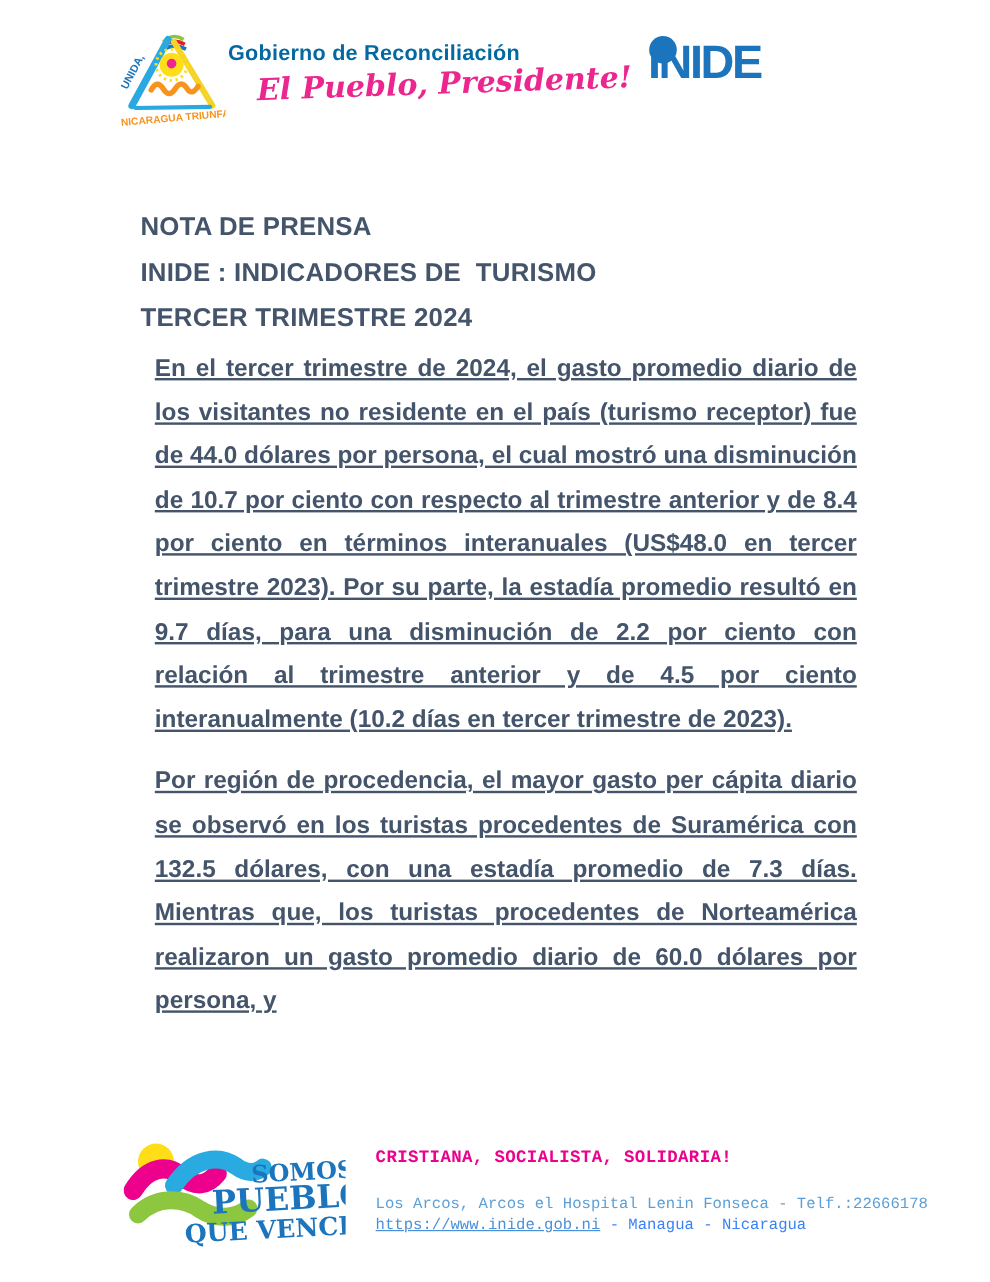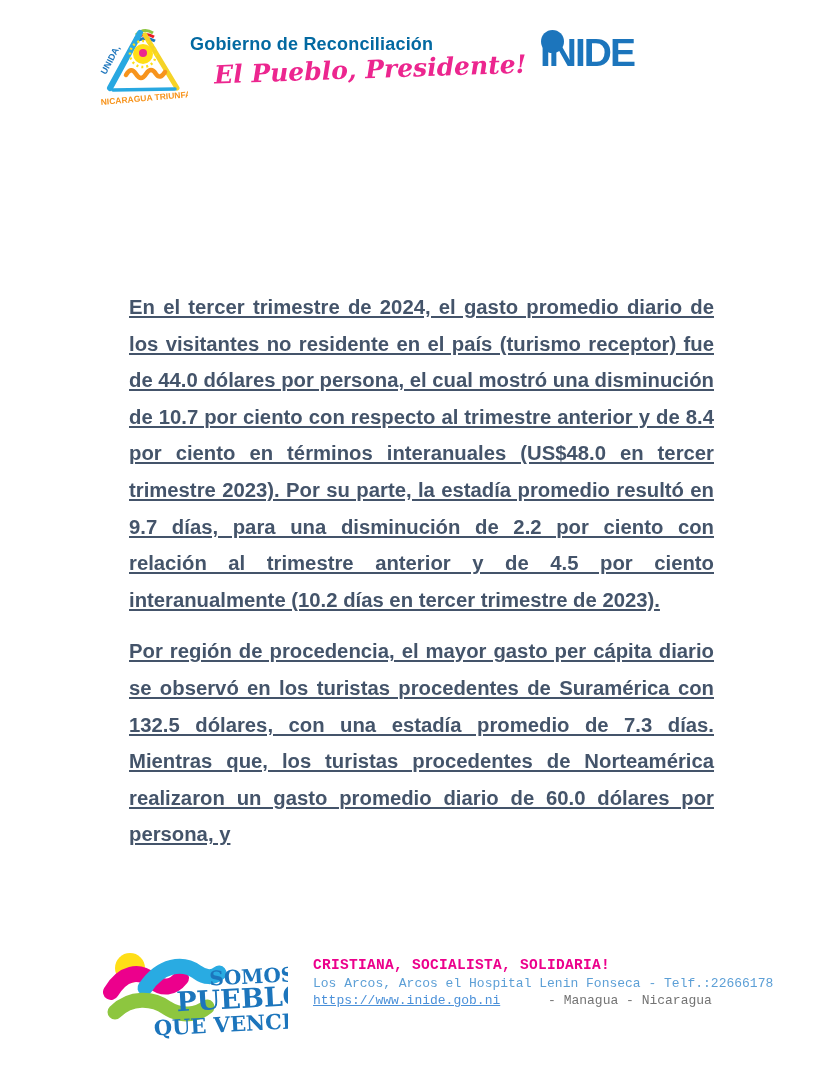--- a/index.html
+++ b/index.html
@@ -28,26 +28,26 @@
   
   .doc-body{position:absolute;left:117px;top:289px;width:597px;color:#44546a;
             font-size:20.3px;font-weight:bold;line-height:36.6px;text-align:justify;
             -moz-text-align-last:left;text-align-last:left;}
   .doc-body p{margin:0 0 15px 12px;text-decoration:underline;}
 
   
   .footer-logo{position:absolute;left:103px;top:950px;width:185px;height:98px;}
   .footer-text{position:absolute;left:313px;top:957px;font-family:"Liberation Mono","DejaVu Sans Mono",monospace;
                line-height:17.5px;white-space:nowrap;}
-  .f-slogan{color:#ec008c;font-weight:bold;font-size:14.5px;letter-spacing:0.3px;margin-bottom:0;}
+  .f-slogan{color:#ec008c;font-weight:bold;font-size:14.5px;letter-spacing:0.3px;margin-bottom:20px;}
   .f-inst{color:#1c75bc;font-weight:bold;font-size:12.8px;}
   .f-addr{color:#5c9fd6;font-size:13px;}
   .f-line4{font-size:13px;}
   .f-url{color:#4a90d9;text-decoration:underline;cursor:pointer;}
-  .f-loc{color:#737373;margin-left:40px;}
+  .f-loc{color:#3b82f6;}
 </style>
 </head>
 <body>
 
 <div class="page">
 
   <div class="gov-logo">
     <svg class="gov-emblem" viewBox="0 0 92 88">
 
       <path d="M40,13 Q48,5 57,11" stroke="#8dc63f" stroke-width="3" fill="none"></path>
@@ -71,20 +71,25 @@
       <div class="gov-line">Gobierno de Reconciliación</div>
       <div class="gov-slogan">El Pueblo, Presidente!</div>
     </div>
   </div>
 
   <div class="inide-logo">
     <div class="inide-dot"></div>
     <div class="inide-big">INIDE</div>
   </div>
 
+  <div class="doc-title">
+    <div class="title-line">NOTA DE PRENSA</div>
+    <div class="title-line">INIDE : INDICADORES DE  TURISMO</div>
+    <div class="title-line">TERCER TRIMESTRE 2024</div>
+  </div>
 
   <div class="doc-body">
     <p>En el tercer trimestre de 2024, el gasto promedio diario de los visitantes no residente en el país (turismo receptor) fue de 44.0 dólares por persona, el cual mostró una disminución de 10.7 por ciento con respecto al trimestre anterior y de 8.4 por ciento en términos interanuales (US$48.0 en tercer trimestre 2023). Por su parte, la estadía promedio resultó en 9.7 días, para una disminución de 2.2 por ciento con relación al trimestre anterior y de 4.5 por ciento interanualmente (10.2 días en tercer trimestre de 2023).</p>
     <p>Por región de procedencia, el mayor gasto per cápita diario se observó en los turistas procedentes de Suramérica con 132.5 dólares, con una estadía promedio de 7.3 días. Mientras que, los turistas procedentes de Norteamérica realizaron un gasto promedio diario de 60.0 dólares por persona, y</p>
   </div>
 
   <svg class="footer-logo" viewBox="0 0 185 98">
     <circle cx="27" cy="18" r="15" fill="#ffde17"></circle>
     <path d="M8,42 C 20,22 36,20 48,30 C 60,40 70,38 78,28" stroke="#ec008c" stroke-width="16" fill="none" stroke-linecap="round"></path>
     <path d="M42,38 C 58,14 80,12 94,22 C 102,28 110,28 116,23" stroke="#29abe2" stroke-width="15" fill="none" stroke-linecap="round"></path>

